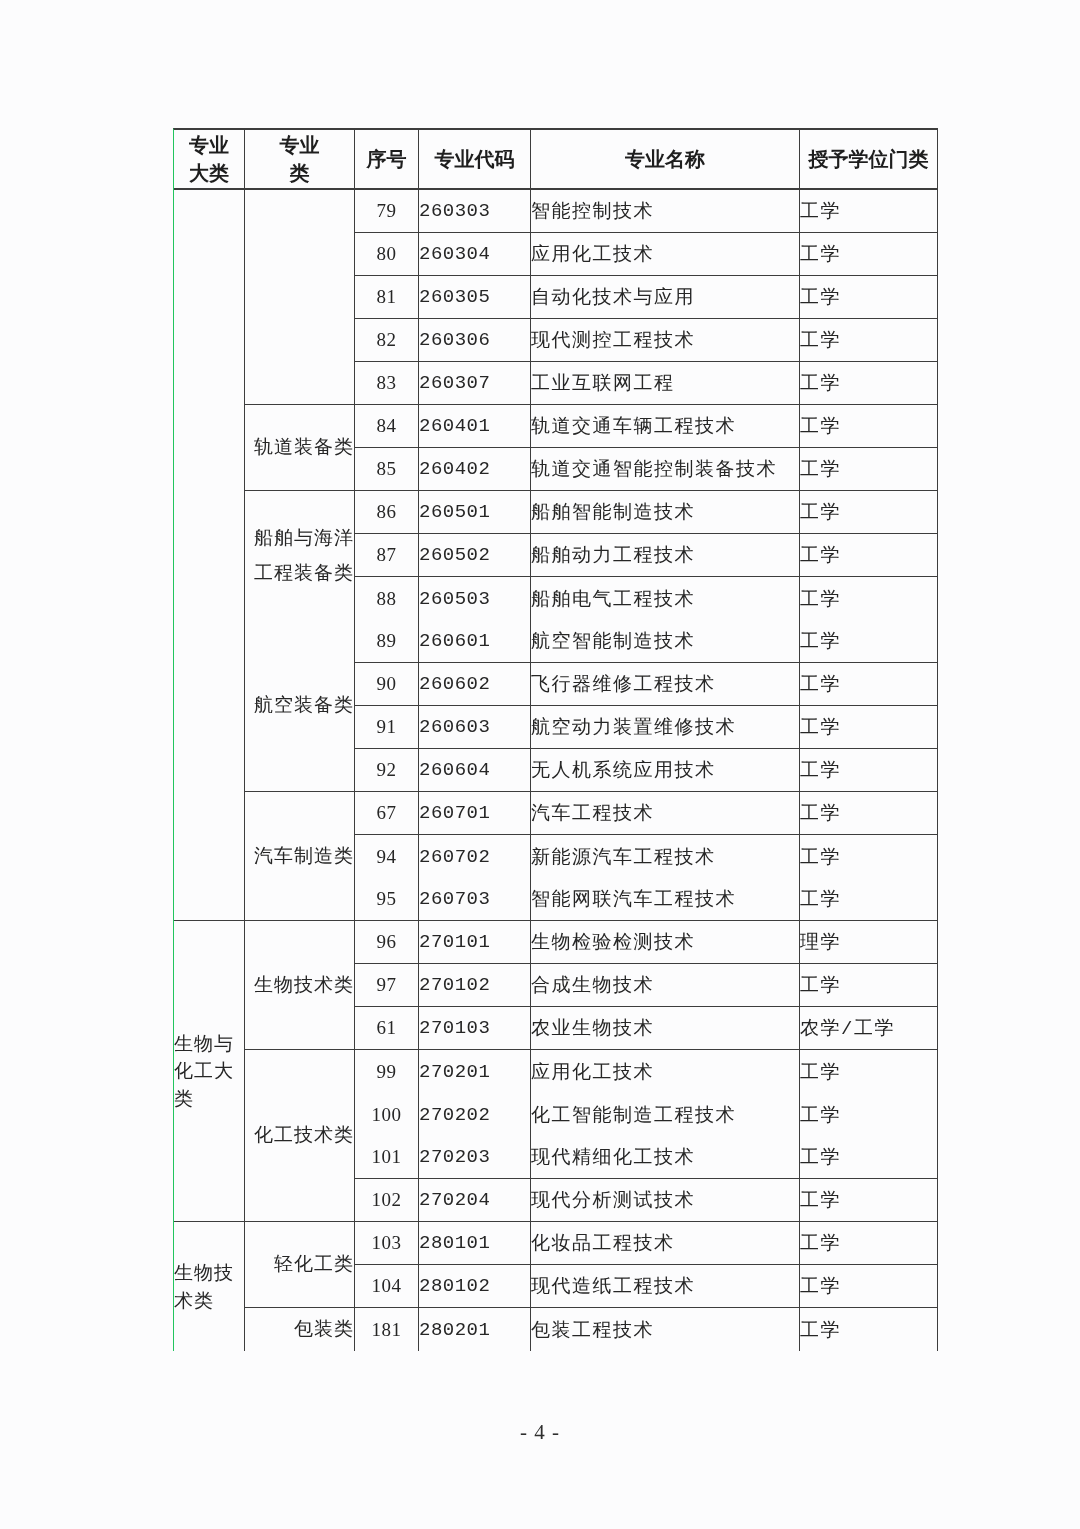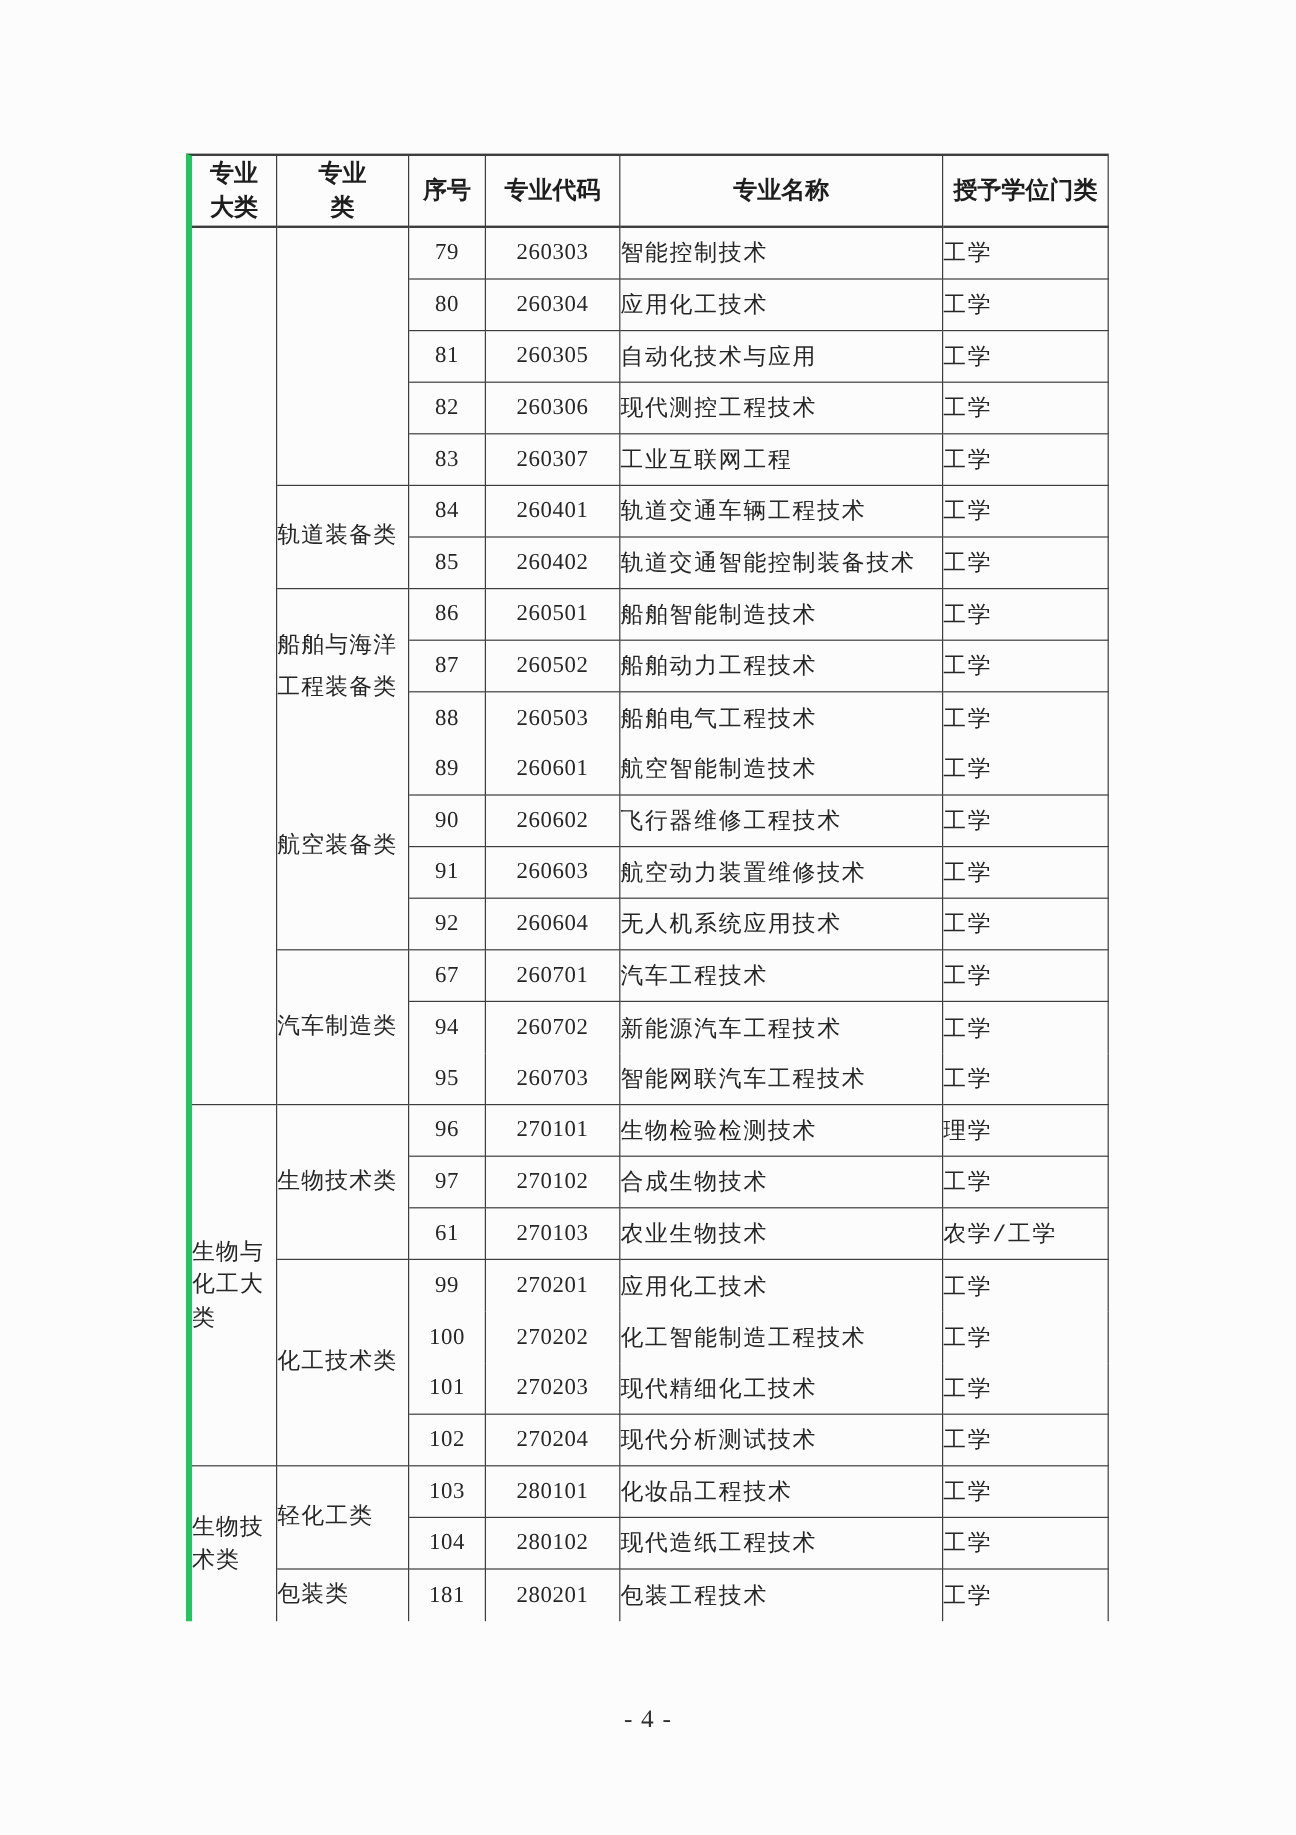--- a/index.html
+++ b/index.html
@@ -10,24 +10,24 @@
     width: 1080px;
     height: 1529px;
     background: #fcfcfd;
     overflow: hidden;
     font-family: "Liberation Serif", serif;
     color: #262626;
   }
 
   .table-wrap {
     position: absolute;
-    left: 155px;
+    left: 173px;
     top: 128px;
     border-top: 2px solid #3d3d3d;
-    border-left: 5px solid #22c55e;
+    border-left: 1px solid #22c55e;
   }
 
   table.majors {
     border-collapse: separate;
     border-spacing: 0;
     table-layout: fixed;
     width: 764px;
   }
 
   table.majors th,
@@ -52,26 +52,26 @@
     color: #1e1e1e;
   }
 
   tbody tr { height: 43px; }
   tbody td {
     font-size: 19px;
     color: #262626;
   }
 
   .cell-serial { text-align: center; letter-spacing: 0.5px; }
-  .cell-code   { text-align: center; letter-spacing: 0.5px; }
+  .cell-code   { text-align: left; letter-spacing: 0.5px; font-family: Liberation Mono, monospace; }
   .cell-name   { text-align: left; padding: 0 4px 0 8px; letter-spacing: 1.5px; }
   .cell-degree { text-align: left; padding-left: 10px; letter-spacing: 1.5px; font-family: Liberation Mono, monospace; }
 
   .cell-class {
-    text-align: left;
+    text-align: right;
     padding-left: 9px;
     padding-right: 4px;
     letter-spacing: 1px;
     line-height: 1.8;
   }
   .cell-category {
     text-align: left;
     padding: 0 6px;
     letter-spacing: 1px;
     line-height: 1.45;

